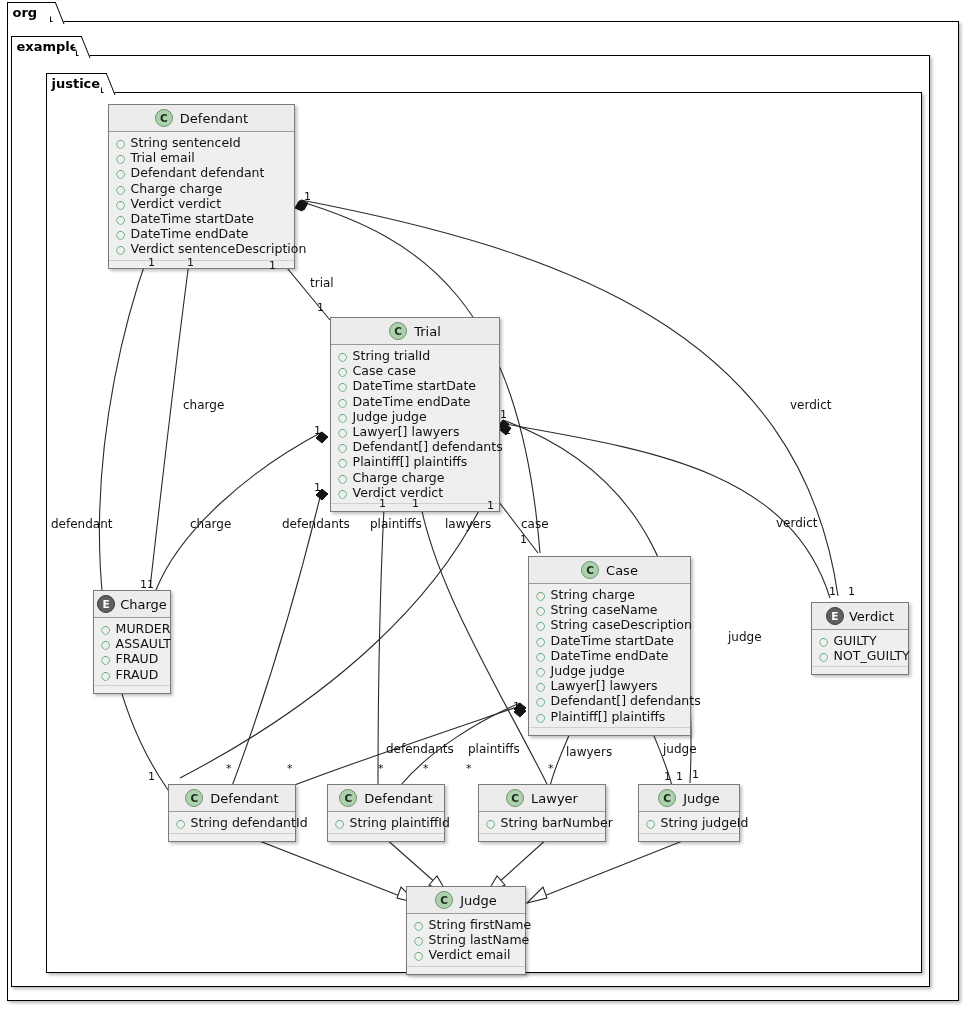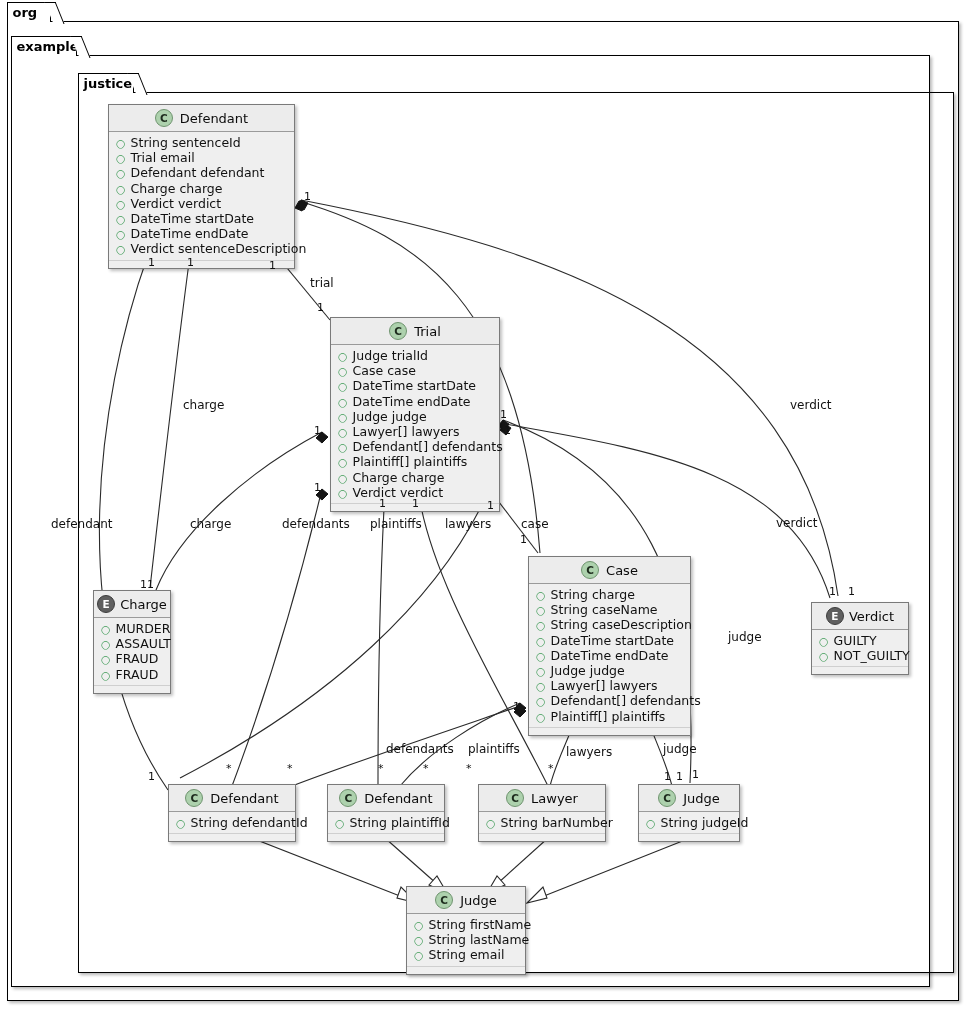--- a/index.html
+++ b/index.html
@@ -60,21 +60,21 @@
     </div>
   </div>
 
   <div class="pkg" style="left:11px;top:55px;width:917px;height:930px;">
     <div class="pkg-tab" style="width:66px;">
       <span>example</span>
       <span class="slant"></span>
     </div>
   </div>
 
-  <div class="pkg" style="left:46px;top:92px;width:874px;height:879px;margin-left:32px;">
+  <div class="pkg" style="left:46px;top:92px;width:874px;height:879px;">
     <div class="pkg-tab" style="width:56px;">
       <span>justice</span>
       <span class="slant"></span>
     </div>
   </div>
 
   <svg class="edges" viewBox="0 0 970 1024">
 
     <path d="M273,251 L330,320"></path>
     <polygon class="diamond" points="273,251 279,256 274,262 268,257"></polygon>
@@ -183,21 +183,21 @@
   </div>
 
   <div class="node" style="left:330px;top:317px;width:170px;">
     <div class="node-head">
       <span class="badge c">C</span>
       <span>Trial</span>
     </div>
     <div class="node-body">
       <div class="attr">
           <span class="dot">○</span>
-          <span>Judge trialId</span>
+          <span>String trialId</span>
         </div>
       <div class="attr">
           <span class="dot">○</span>
           <span>Case case</span>
         </div>
       <div class="attr">
           <span class="dot">○</span>
           <span>DateTime startDate</span>
         </div>
       <div class="attr">
@@ -387,21 +387,21 @@
       <div class="attr">
           <span class="dot">○</span>
           <span>String firstName</span>
         </div>
       <div class="attr">
           <span class="dot">○</span>
           <span>String lastName</span>
         </div>
       <div class="attr">
           <span class="dot">○</span>
-          <span>String email</span>
+          <span>Verdict email</span>
         </div>
     </div>
     <div class="node-foot"></div>
   </div>
 
   <div class="elabel" style="left:310px;top:276px;">trial</div>
   <div class="elabel" style="left:183px;top:398px;">charge</div>
   <div class="elabel" style="left:190px;top:517px;">charge</div>
   <div class="elabel" style="left:51px;top:517px;">defendant</div>
   <div class="elabel" style="left:790px;top:398px;">verdict</div>

